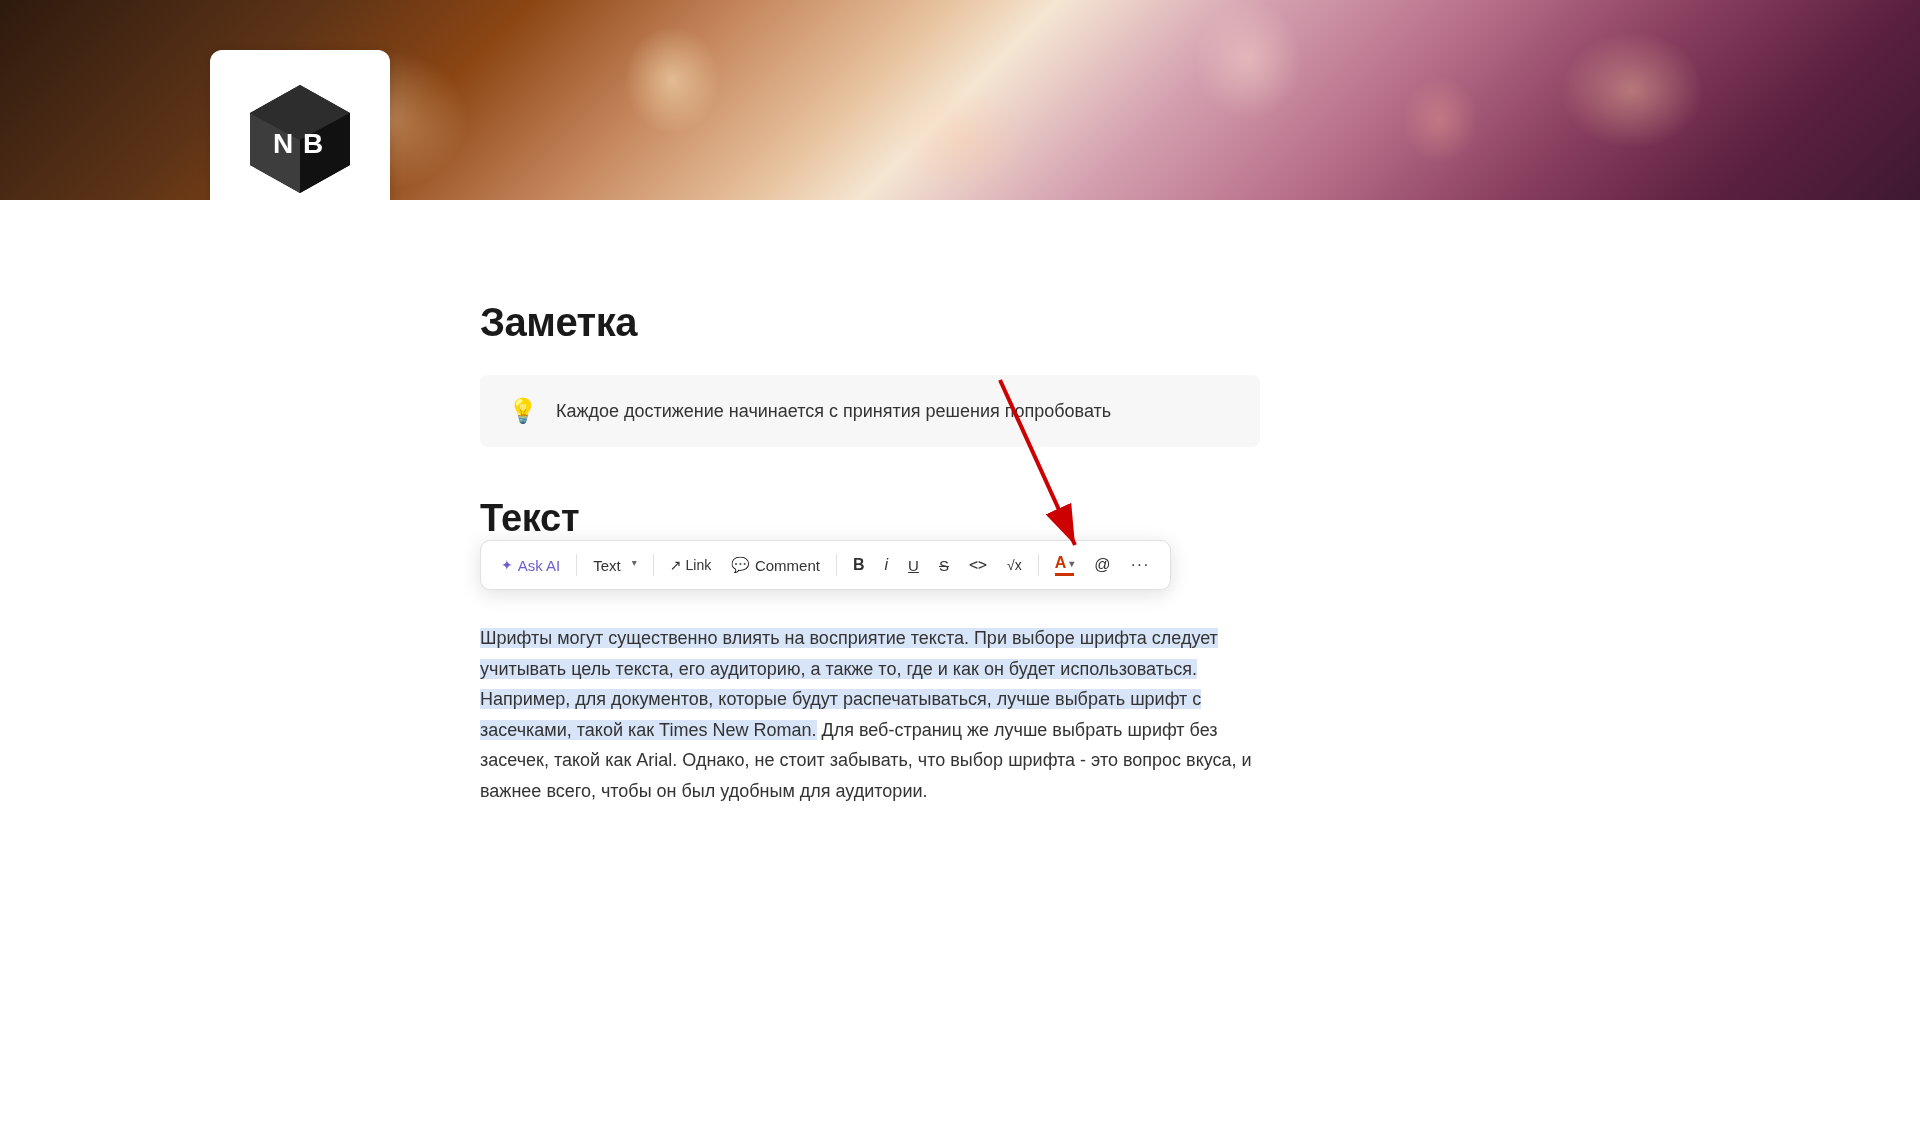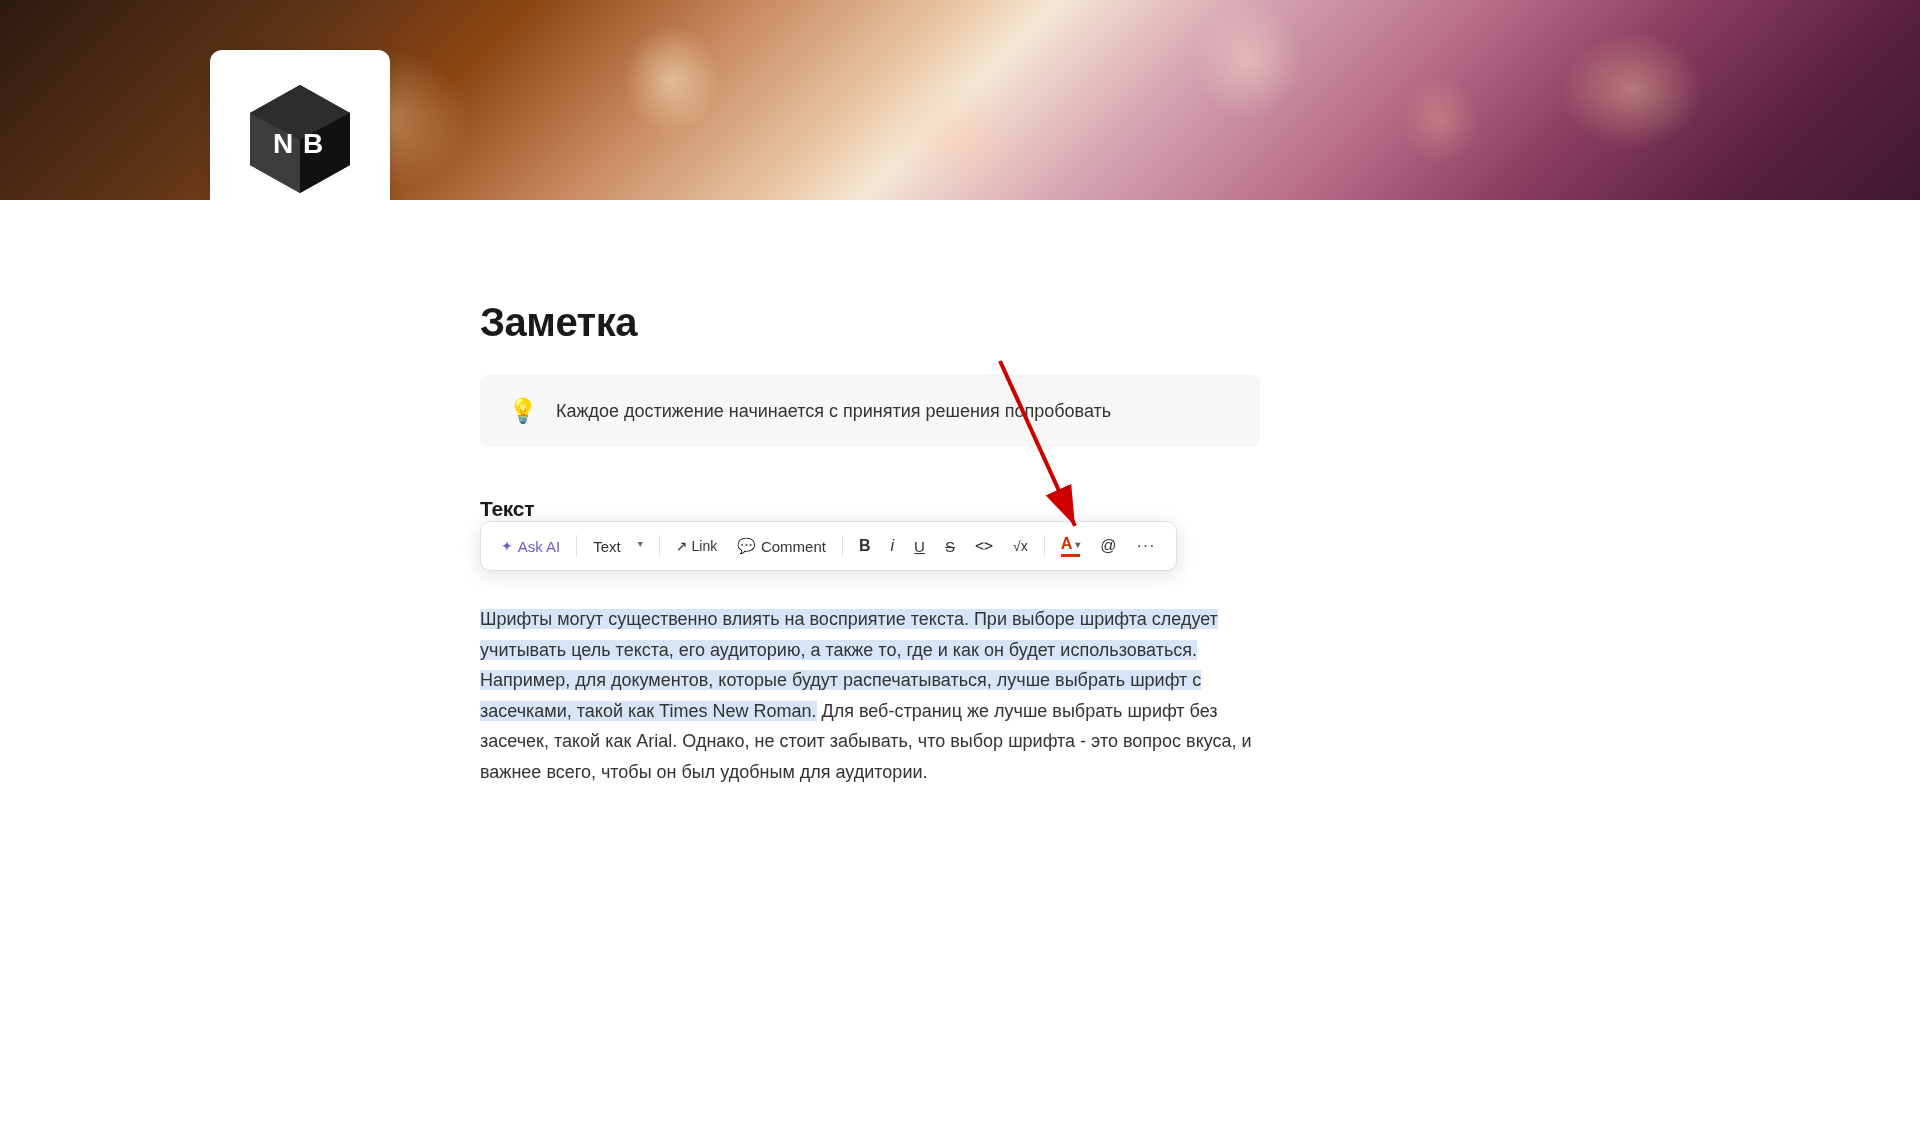--- a/index.html
+++ b/index.html
@@ -90,21 +90,21 @@
     }
 
     .callout-text {
       font-size: 18px;
       color: #333;
       line-height: 1.5;
     }
 
     
     .section-heading {
-      font-size: 21px;
+      font-size: 38px;
       font-weight: 800;
       color: #1a1a1a;
       margin-bottom: 0;
       letter-spacing: -0.3px;
     }
 
     
     .floating-toolbar-wrapper {
       position: relative;
       margin-bottom: 20px;
@@ -151,21 +151,21 @@
     .toolbar-divider {
       width: 1px;
       height: 22px;
       background: #e0e0e0;
       margin: 0 4px;
     }
 
     .toolbar-text-btn {
       display: flex;
       align-items: flex-start;
-      gap: 17px;
+      gap: 11px;
     }
 
     .toolbar-bold { font-weight: 800; font-size: 16px; }
     .toolbar-italic { font-style: italic; font-size: 16px; }
     .toolbar-underline { text-decoration: underline; font-size: 15px; }
     .toolbar-strike { text-decoration: line-through; font-size: 15px; }
     .toolbar-code { font-family: monospace; font-size: 15px; }
     .toolbar-math { font-size: 14px; }
 
     .toolbar-link {

